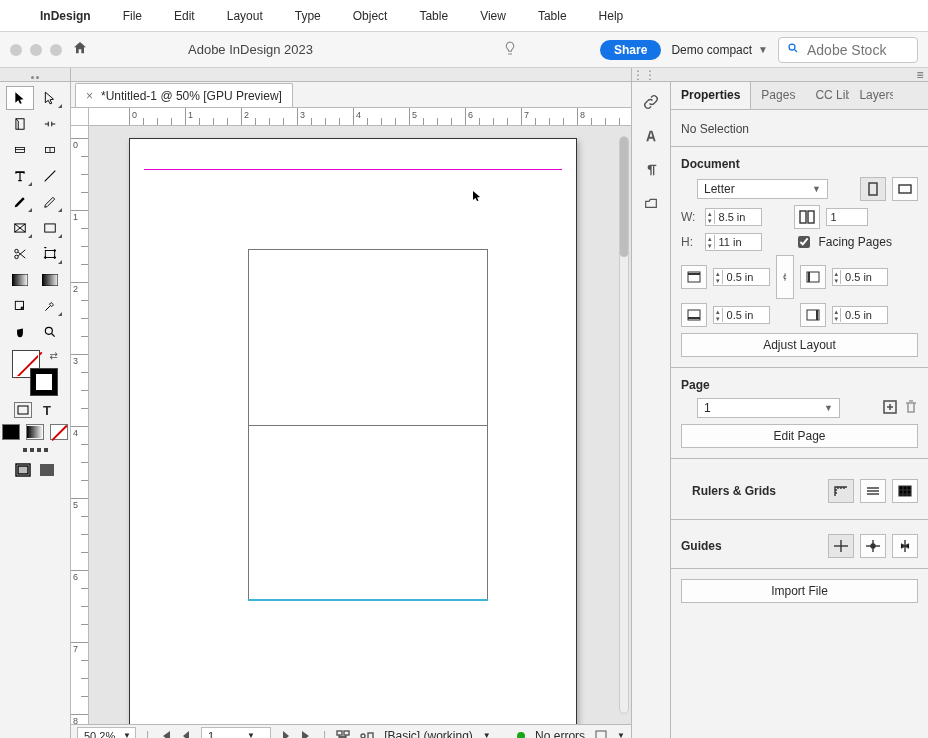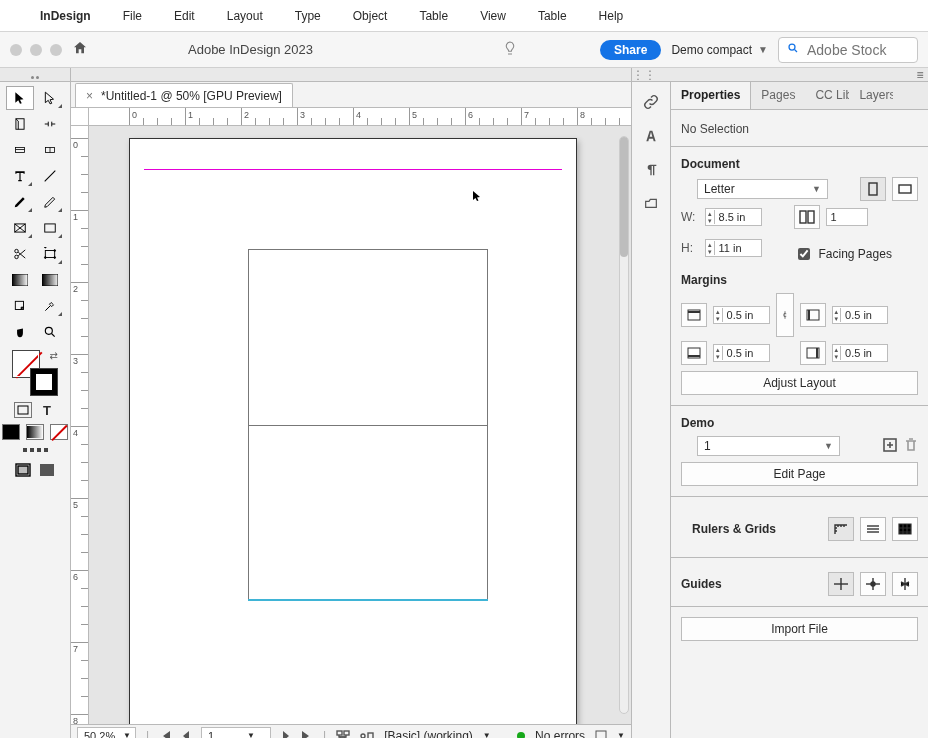--- a/index.html
+++ b/index.html
@@ -121,21 +121,21 @@
   .props .sub{font-size:12px;color:#444;margin:4px 0 8px;}
   .row{display:flex;align-items:center;gap:6px;margin:4px 0;}
   .dd{display:flex;align-items:center;justify-content:space-between;border:1px solid #bcbcbc;background:#fff;padding:2px 6px;min-width:90px;margin-left:16px;}
   .dd .chev{font-size:9px;color:#666;}
   .numfld{display:flex;align-items:center;border:1px solid #bcbcbc;background:#fff;}
   .numfld .spin{display:flex;flex-direction:column;border-right:1px solid #bcbcbc;}
   .numfld .spin span{font-size:7px;line-height:7px;padding:0 2px;color:#555;cursor:pointer;}
   .numfld input{border:none;outline:none;width:46px;padding:2px 4px;font-size:11px;}
   .iconbtn{width:26px;height:24px;border:1px solid #bcbcbc;background:#fdfdfd;display:flex;align-items:center;justify-content:center;}
   .iconbtn.toggle-on{background:#e6e6e6;}
-  .chk{display:flex;align-items:center;gap:6px;margin-top:12px;}
+  .chk{display:flex;align-items:center;gap:6px;}
   .chk input{accent-color:#555;width:12px;height:12px;}
   .widebtn{border:1px solid #bcbcbc;background:#fdfdfd;text-align:center;padding:4px 0;margin-top:6px;}
   .section-label{display:flex;justify-content:space-between;align-items:center;margin-top:14px;}
   .section-label .icons{display:flex;gap:6px;}
   hr.sep{border:none;border-top:1px solid var(--border);margin:10px -10px;}
   .lbl{width:18px;color:#555;}
   .linkbtn{width:18px;height:44px;border:1px solid #bcbcbc;background:#fdfdfd;display:flex;align-items:center;justify-content:center;font-size:11px;color:#666;}
 
 </style>
 </head>
@@ -626,21 +626,20 @@
             </div>
             <input value="11 in" style="">
           </div>
         <div style="width:20px"></div>
         <label class="chk">
             <input type="checkbox" checked="" style="">
             <span>Facing Pages</span>
           </label>
       </div>
 
-      <h4>Margins</h4>
       <div class="row">
         <div class="iconbtn">
             <svg width="14" height="12" fill="none" stroke="#333">
               <rect x="1" y="1" width="12" height="10"></rect>
               <line x1="1" y1="3" x2="13" y2="3" stroke-width="2"></line>
             </svg>
           </div>
         <div class="numfld">
             <div class="spin">
               <span>▴</span>
@@ -692,21 +691,21 @@
             <div class="spin">
               <span>▴</span>
               <span>▾</span>
             </div>
             <input value="0.5 in" style="">
           </div>
       </div>
       <div class="widebtn">Adjust Layout</div>
 
       <hr class="sep">
-      <h4>Demo</h4>
+      <h4>Page</h4>
       <div class="row">
         <div class="dd" style="flex:1">
           <span>1</span>
             <span class="chev">▼</span>
         </div>
         <div style="width:30px"></div>
         <div><svg width="16" height="16" fill="none" stroke="#555" stroke-width="1.6">
               <rect x="2" y="2" width="12" height="12"></rect>
               <line x1="8" y1="5" x2="8" y2="11"></line>
               <line x1="5" y1="8" x2="11" y2="8"></line>

